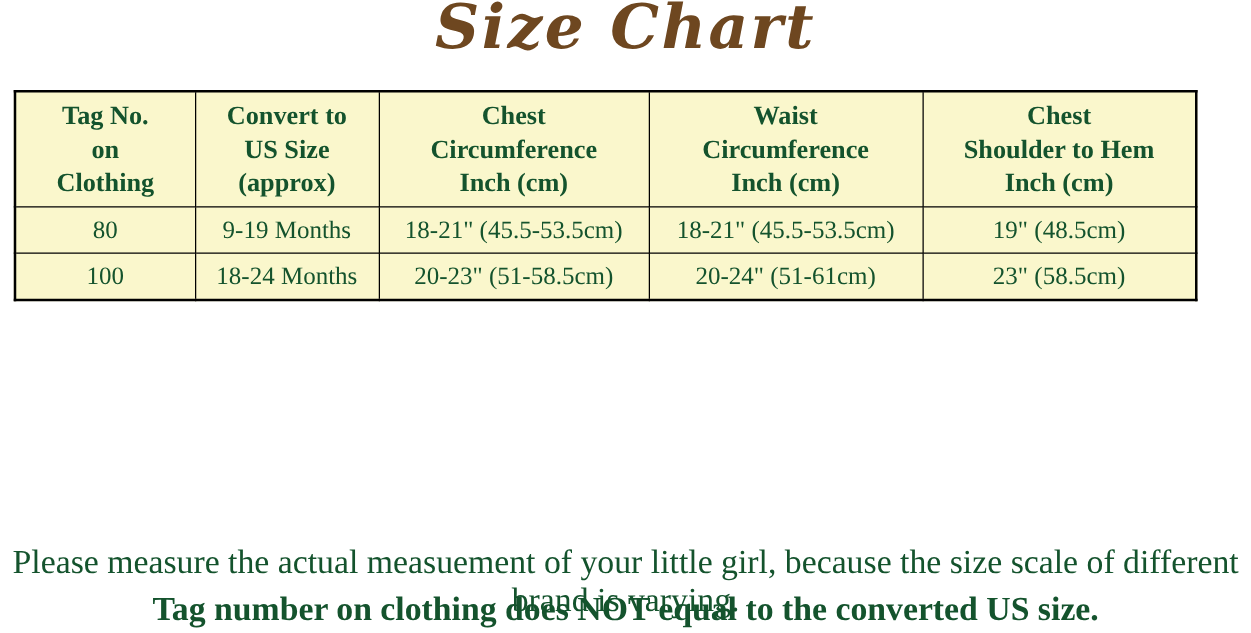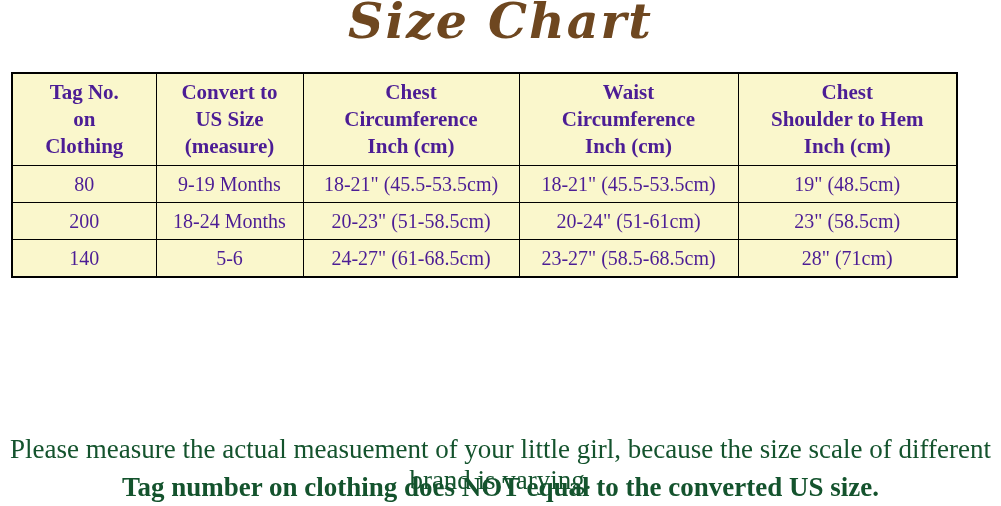--- a/index.html
+++ b/index.html
@@ -34,21 +34,21 @@
     width: 945px;
     border-collapse: collapse;
     border: 2px solid #000000;
     background: #FAF7CC;
     table-layout: fixed;
   }
   #size-table th, #size-table td {
     border: 1px solid #000000;
     text-align: center;
     vertical-align: middle;
-    color: #4c1d95;
+    color: #14532d;
     padding: 0;
   }
   #size-table th {
     height: 91px;
     font-size: 21px;
     font-weight: bold;
     line-height: 27px;
     white-space: pre-line;
   }
   #size-table td {
@@ -79,51 +79,44 @@
     <col style="width:219px">
     <col style="width:219px">
   </colgroup>
   <thead>
     <tr>
       <th>Tag No.
 on
 Clothing</th>
       <th>Convert to
 US Size
-(measure)</th>
+(approx)</th>
       <th>Chest
 Circumference
 Inch (cm)</th>
       <th>Waist
 Circumference
 Inch (cm)</th>
       <th>Chest
 Shoulder to Hem
 Inch (cm)</th>
     </tr>
   </thead>
   <tbody>
     <tr>
       <td>80</td>
       <td>9-19 Months</td>
       <td>18-21" (45.5-53.5cm)</td>
       <td>18-21" (45.5-53.5cm)</td>
       <td>19" (48.5cm)</td>
     </tr>
     <tr>
-      <td>200</td>
+      <td>100</td>
       <td>18-24 Months</td>
       <td>20-23" (51-58.5cm)</td>
       <td>20-24" (51-61cm)</td>
       <td>23" (58.5cm)</td>
-    </tr>
-    <tr>
-      <td>140</td>
-      <td>5-6</td>
-      <td>24-27" (61-68.5cm)</td>
-      <td>23-27" (58.5-68.5cm)</td>
-      <td>28" (71cm)</td>
     </tr>
   </tbody>
 </table>
 
 <div class="note" id="note-1">Please measure the actual measuement of your little girl, because the size scale of different brand is varying.</div>
 <div class="note" id="note-2">Tag number on clothing does NOT equal to the converted US size.</div>
 
 </body></html>

